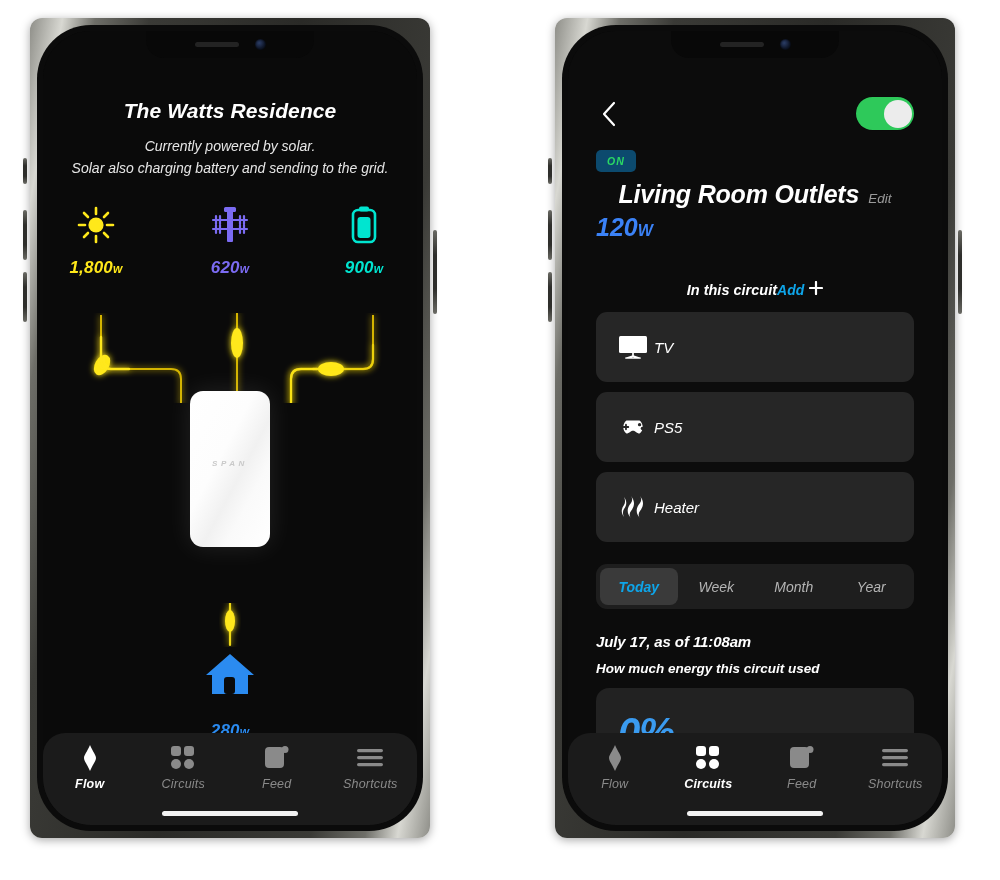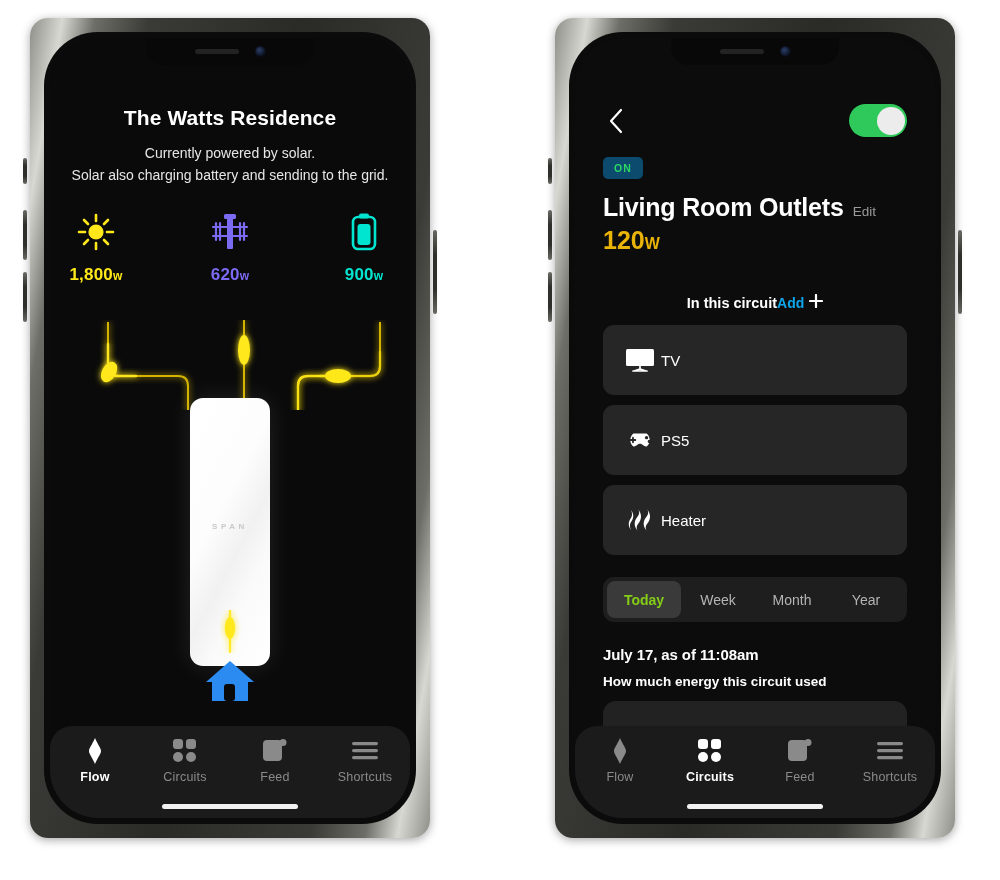--- a/index.html
+++ b/index.html
@@ -8,24 +8,25 @@
     background: #ffffff;
     font-family: "Liberation Sans", sans-serif;
     overflow: hidden;
   }
   .stage { position: relative; width: 1000px; height: 880px; background: #fff; }
 
   
   .phone {
     position: absolute;
     width: 400px; height: 820px;
-    border-radius: 18px;
+    border-radius: 12px;
     background: linear-gradient(100deg,#8e8e88 0%,#d8d8d2 6%,#6e6e68 12%,#3a3a36 22%,#2a2a27 50%,#3a3a36 78%,#6e6e68 88%,#d8d8d2 94%,#8e8e88 100%);
-    padding: 14px;
+    padding: 7px;
     box-shadow: 0 2px 10px rgba(0,0,0,.35);
+    font-style: italic;
   }
   .phone.left  { left: 30px;  top: 18px; }
   .phone.right { left: 555px; top: 18px; }
 
   .phone-inner {
     width: 100%; height: 100%;
     border-radius: 54px;
     background: #0b0b0b;
     padding: 6px;
   }
@@ -99,21 +100,21 @@
   .sources { display: flex; justify-content: center; gap: 56px; margin-top: 24px; }
   .source { width: 78px; display: flex; flex-direction: column; align-items: center; }
   .source .sicon { height: 42px; display: flex; align-items: flex-end; justify-content: center; }
   .source .sval { margin-top: 13px; font-size: 17px; font-weight: bold; letter-spacing: .2px; }
   .source .sval .u { font-size: 12px; font-weight: bold; }
 
   
   .flow-art { position: absolute; left: 0; right: 0; top: 282px; height: 90px; }
   .span-panel {
     position: absolute; left: 50%; transform: translateX(-50%);
-    top: 360px; width: 80px; height: 268px;
+    top: 360px; width: 80px; height: 156px;
     border-radius: 13px;
     background: linear-gradient(118deg,#ffffff 0%,#fdfdfd 40%,#f1f1f1 58%,#fafafa 72%,#ffffff 100%);
     box-shadow: 0 0 26px rgba(255,255,255,.10);
     display: flex; align-items: center; justify-content: center;
   }
   .span-word {
     font-size: 8px; letter-spacing: 3.6px; color: #c9c9c9; font-weight: bold;
     transform: translateY(-6px);
   }
   .home-wrap { position: absolute; left: 0; right: 0; top: 572px; text-align: center; }
@@ -131,24 +132,24 @@
   .toggle .knob {
     position: absolute; top: 2.5px; right: 2.5px; width: 28px; height: 28px;
     border-radius: 50%; background: #ececec;
   }
   .on-badge {
     display: inline-block; margin-top: 20px;
     background: #0c4a6e; color: #2bd864;
     font-size: 10.5px; font-weight: bold; letter-spacing: 1px;
     padding: 5px 11px; border-radius: 5px;
   }
-  .c-title { margin-top: 14px; display: flex; align-items: baseline; gap: 9px; }
+  .c-title { margin-top: 8px; display: flex; align-items: baseline; gap: 9px; justify-content: center; }
   .c-title .nm { color: #fff; font-size: 25px; font-weight: bold; letter-spacing: -.2px; }
   .c-title .ed { color: #9a9a9a; font-size: 13.5px; }
-  .c-watts { margin-top: 4px; color: #eab308; font-size: 25px; font-weight: bold; }
+  .c-watts { margin-top: 4px; color: #3b82f6; font-size: 25px; font-weight: bold; }
   .c-watts .u { font-size: 16px; }
 
   .sec-row { margin-top: 39px; display: flex; align-items: center; justify-content: center; }
   .sec-row .lbl { color: #fff; font-size: 14.5px; font-weight: bold; }
   .sec-row .add { color: #0ea5e9; font-size: 14px; font-weight: bold; display: flex; align-items: center; gap: 5px; }
 
   .dev-list { margin-top: 14px; display: flex; flex-direction: column; gap: 10px; }
   .dev-item {
     height: 70px; background: #262626; border-radius: 11px;
     display: flex; align-items: center; padding: 0 22px; gap: 6px;
@@ -157,21 +158,21 @@
   .dev-item .dname { color: #fff; font-size: 15px; }
 
   .seg {
     margin-top: 22px; height: 45px; background: #1e1e1e; border-radius: 11px;
     display: flex; align-items: center; padding: 4px;
   }
   .seg-item {
     flex: 1; height: 100%; display: flex; align-items: center; justify-content: center;
     color: #b4b4b4; font-size: 14px; border-radius: 8px;
   }
-  .seg-item.active { background: #3a3a3a; color: #84cc16; font-weight: bold; }
+  .seg-item.active { background: #3a3a3a; color: #0ea5e9; font-weight: bold; }
 
   .c-date { margin-top: 24px; color: #fff; font-size: 15px; font-weight: bold; letter-spacing: -.1px; }
   .c-q { margin-top: 11px; color: #fff; font-size: 13.5px; font-weight: bold; }
   .usage-card {
     margin-top: 12px; background: #222222; border-radius: 13px;
     height: 120px; padding: 22px 22px 0;
   }
   .usage-pct { color: #3a9bf0; font-size: 40px; font-weight: bold; letter-spacing: -1px; }
 </style>
 </head>

